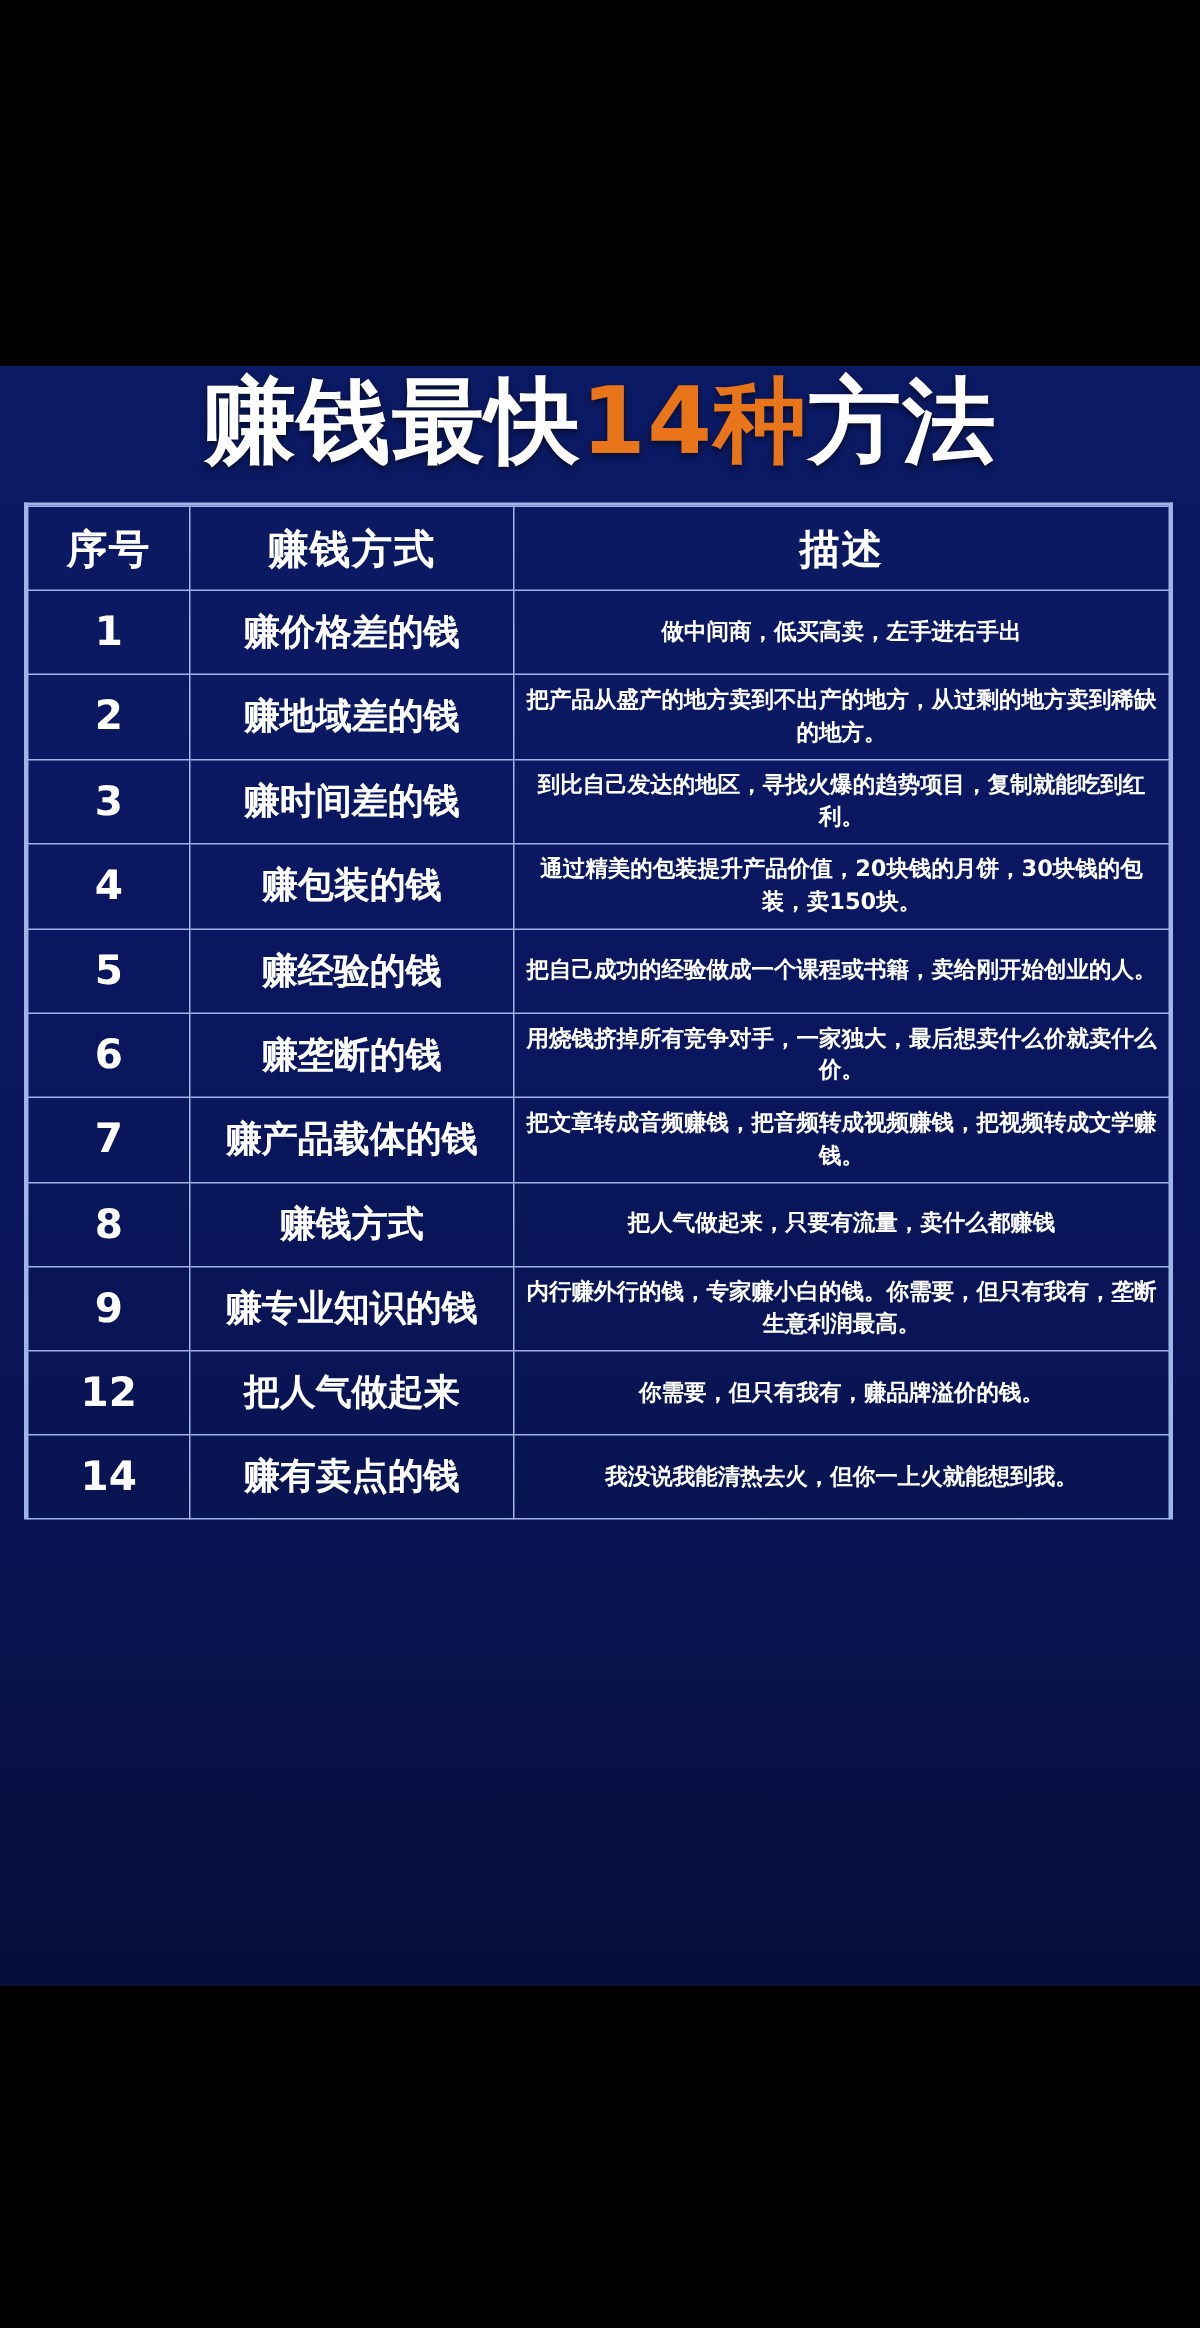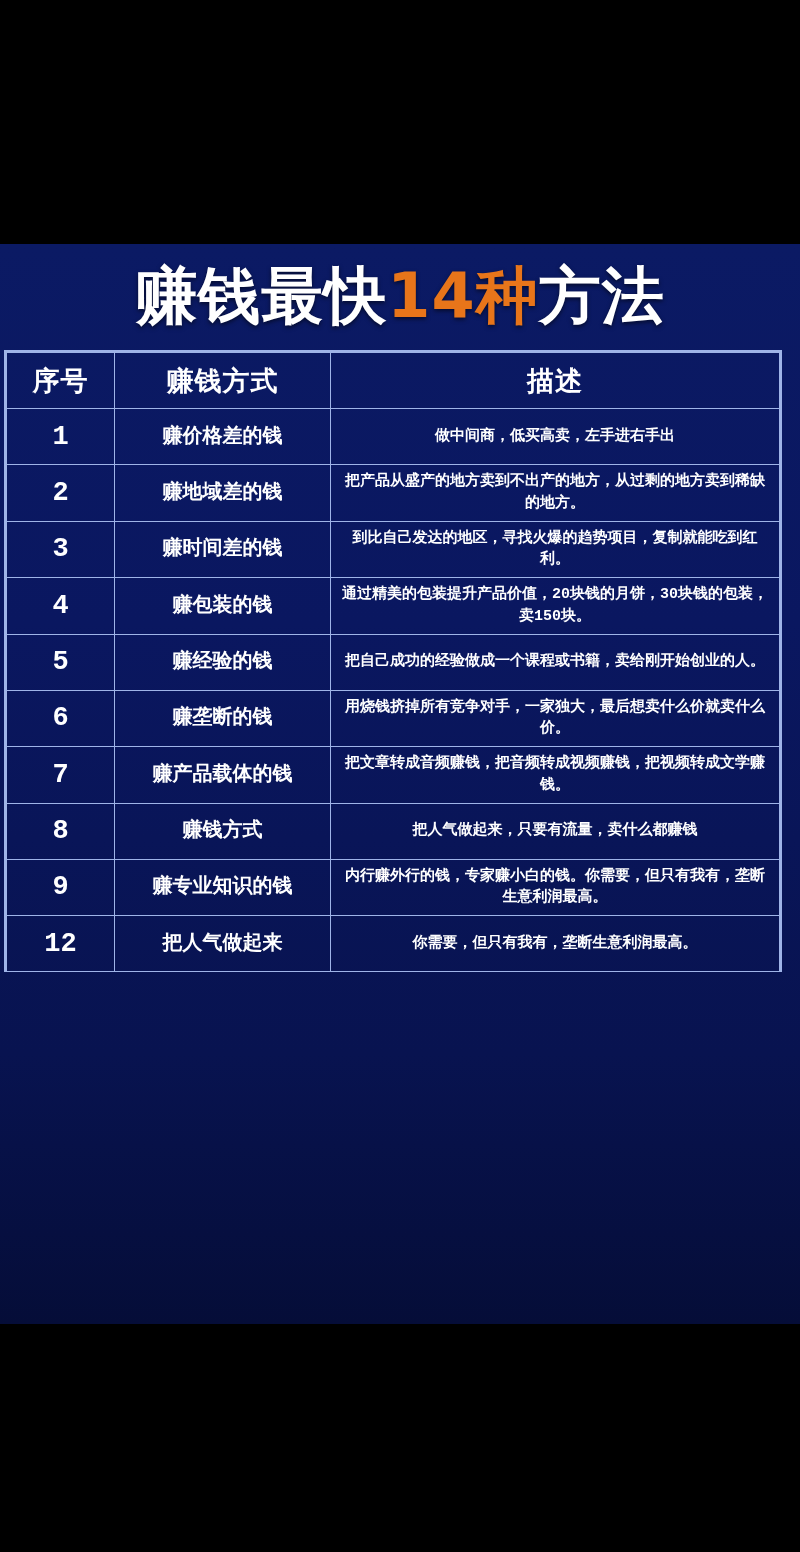--- a/index.html
+++ b/index.html
@@ -31,31 +31,29 @@
   }
   .title {
     text-align: center;
     font-size: 62px;
     font-weight: bold;
     letter-spacing: 1px;
     line-height: 1.18;
     color: #ffffff;
     text-shadow: 0 2px 4px rgba(0,0,0,0.55);
     white-space: nowrap;
-    margin-top: 15px;
   }
   .title .accent {
     color: #e8751a;
   }
   .table-wrap {
-    margin: 18px 18px 0 4px;
+    margin: 18px 18px 0 16px;
     border: 2px solid #9fb4e8;
     border-bottom: none;
     box-sizing: border-box;
-    font-family: Liberation Mono, monospace;
   }
   table {
     width: 100%;
     border-collapse: collapse;
     table-layout: fixed;
   }
   col.c-no { width: 108px; }
   col.c-way { width: 216px; }
   col.c-desc { width: auto; }
   th, td {
@@ -70,21 +68,21 @@
     font-size: 27px;
     font-weight: bold;
     height: 56px;
     letter-spacing: 1px;
   }
   td.no {
     font-size: 27px;
     font-weight: bold;
   }
   td.way {
-    font-size: 20px;
+    font-size: 24px;
     font-weight: bold;
     line-height: 1.3;
   }
   td.desc {
     font-size: 15px;
     line-height: 1.45;
     font-weight: bold;
     padding: 6px 8px;
   }
   tbody tr { height: 56px; }
@@ -155,20 +153,25 @@
             <td class="desc">把人气做起来，只要有流量，卖什么都赚钱</td>
           </tr>
           <tr>
             <td class="no">9</td>
             <td class="way">赚专业知识的钱</td>
             <td class="desc">内行赚外行的钱，专家赚小白的钱。你需要，但只有我有，垄断生意利润最高。</td>
           </tr>
           <tr>
             <td class="no">12</td>
             <td class="way">把人气做起来</td>
-            <td class="desc">你需要，但只有我有，垄断生意利润最高。</td>
+            <td class="desc">你需要，但只有我有，赚品牌溢价的钱。</td>
+          </tr>
+          <tr>
+            <td class="no">14</td>
+            <td class="way">赚有卖点的钱</td>
+            <td class="desc">我没说我能清热去火，但你一上火就能想到我。</td>
           </tr>
         </tbody>
       </table>
     </div>
 
   </div>
 </div>
 
 </body></html>

